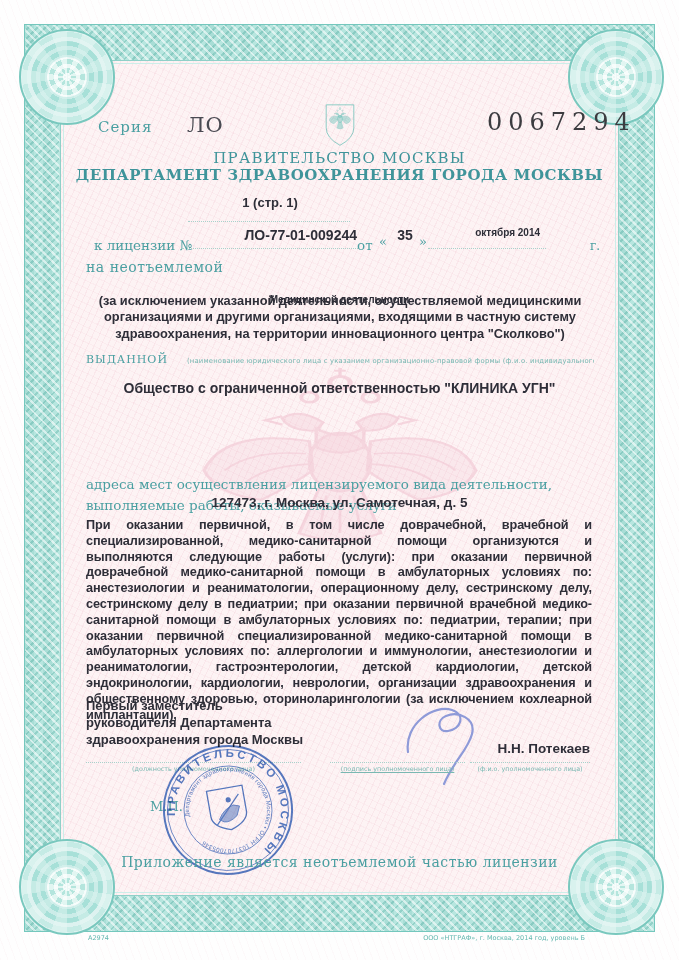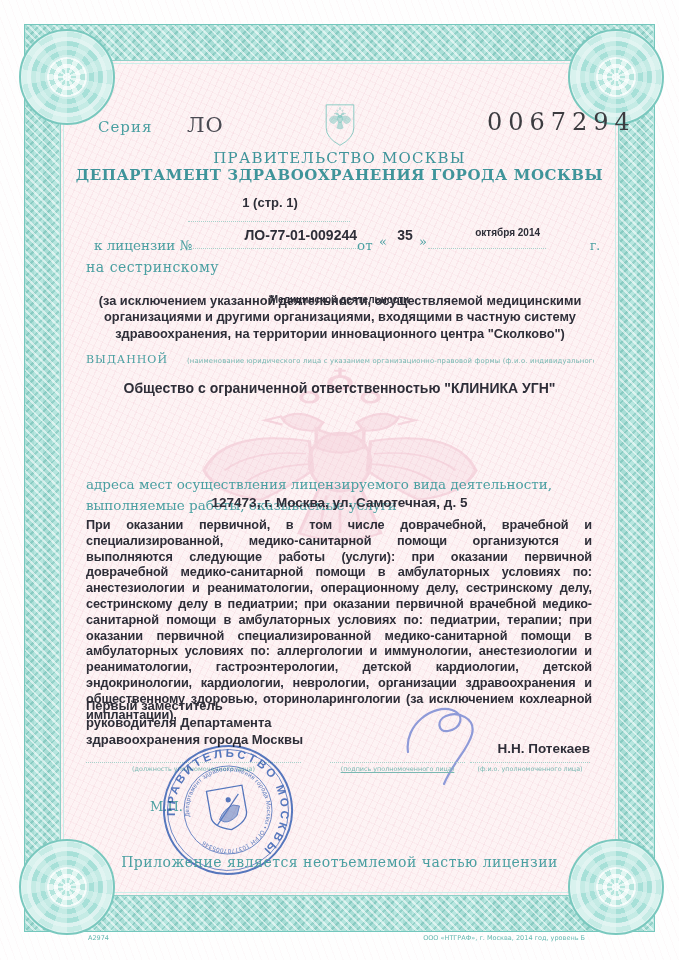--- a/index.html
+++ b/index.html
@@ -183,21 +183,21 @@
   <div class="abs ink lic-value">ЛО-77-01-009244</div>
   <div class="rule lic"></div>
   <div class="abs teal from-label">от</div>
   <div class="abs teal q-open">«</div>
   <div class="abs ink date-day">35</div>
   <div class="abs teal q-close">»</div>
   <div class="abs ink date-month">октября 2014</div>
   <div class="rule date"></div>
   <div class="abs teal year-suffix">г.</div>
 
-  <div class="abs teal carry-label">на сестринскому</div>
+  <div class="abs teal carry-label">на неотъемлемой</div>
 
   <div class="abs ctr ink act-title">Медицинской деятельности</div>
   <div class="abs ink act-note">(за исключением указанной деятельности, осуществляемой медицинскими организациями и другими организациями, входящими в частную систему здравоохранения, на территории инновационного центра "Сколково")</div>
 
   <div class="abs issued-row">
     <span class="issued-label">выданной</span>
     <span class="issued-cap">(наименование юридического лица с указанием организационно-правовой формы  (ф.и.о. индивидуального предпринимателя)</span>
   </div>
   <div class="abs teal addr-label">адреса мест осуществления лицензируемого вида деятельности, выполняемые работы, оказываемые услуги</div>
 

